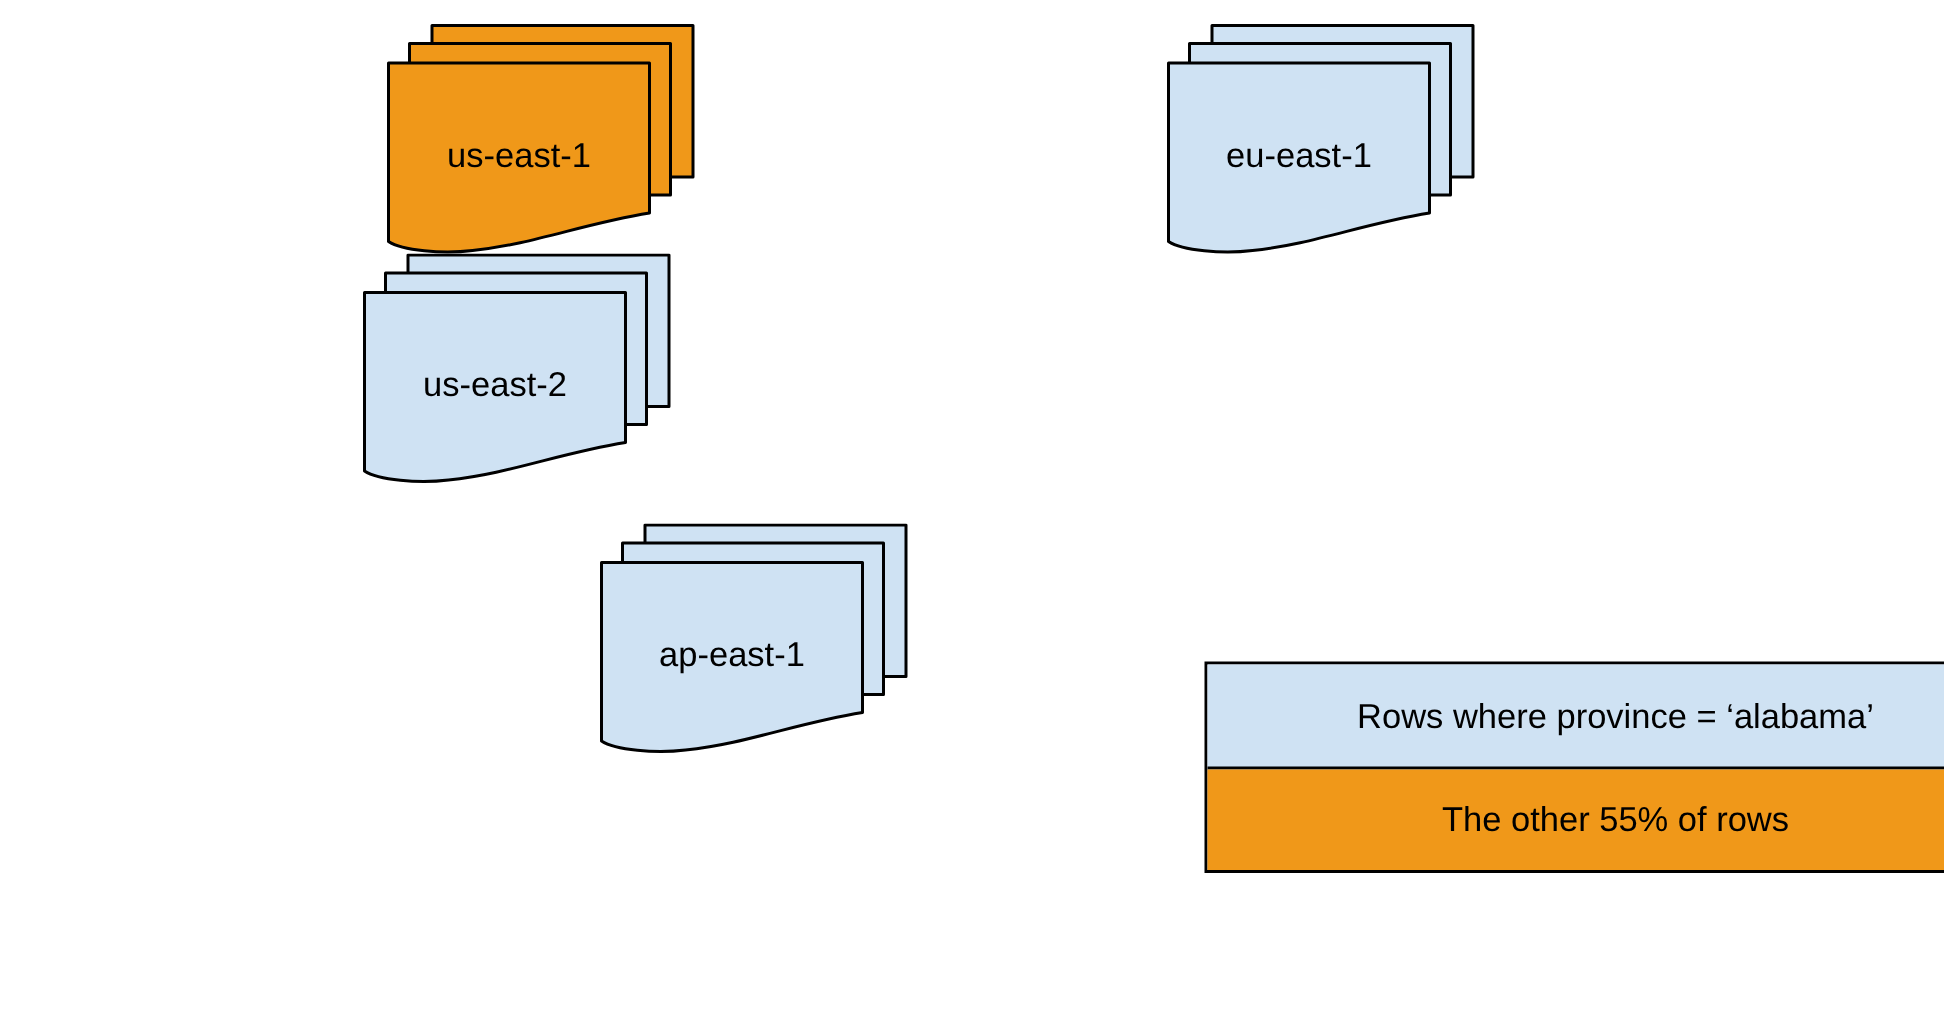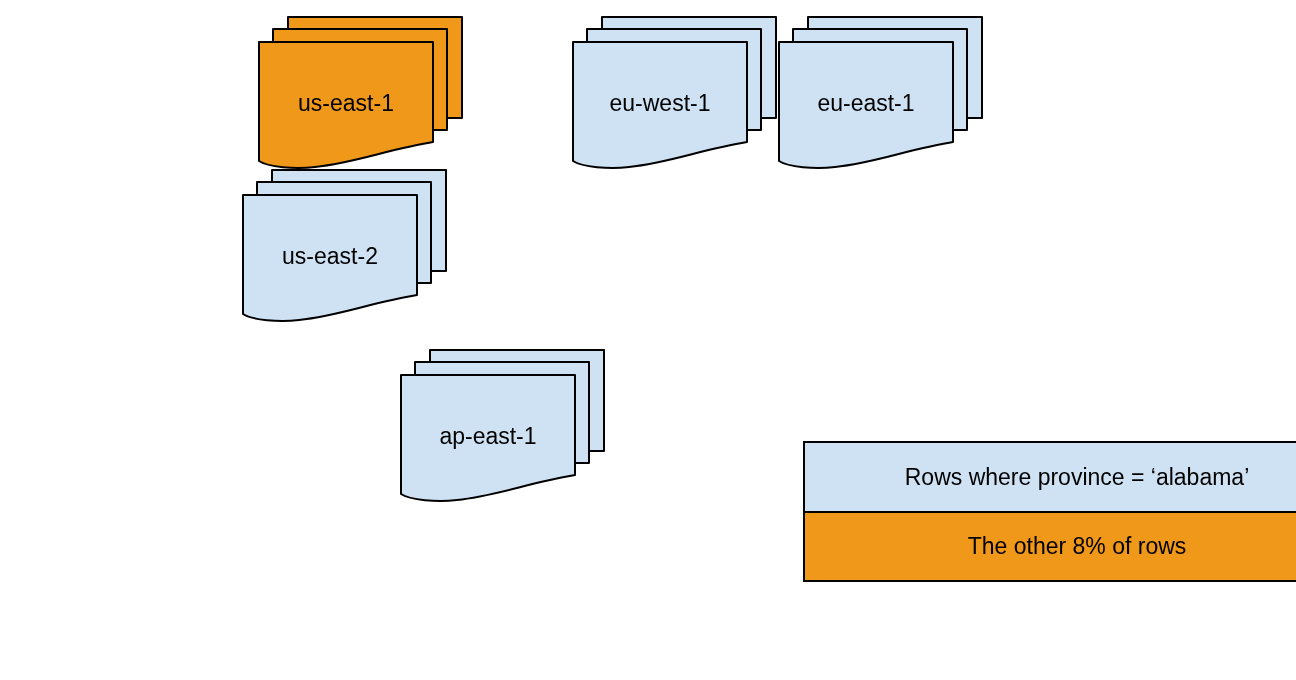--- a/index.html
+++ b/index.html
@@ -61,28 +61,20 @@
 
   <div class="stack orange" style="left:258px; top:16px; z-index:3">
     <svg width="206" height="156" viewBox="0 0 206 156">
       <rect class="sheet" x="30" y="1" width="174" height="101"></rect>
       <rect class="sheet" x="15" y="13" width="174" height="101"></rect>
       <path class="sheet" d="M1,26 L175,26 L175,126 C131,133 97,147 57,151 C37,153.5 10,151 1,145 Z"></path>
       <text class="lbl" x="88" y="95" text-anchor="middle">us-east-1</text>
     </svg>
   </div>
 
-  <div class="stack blue" style="left:572px; top:16px; z-index:3">
-    <svg width="206" height="156" viewBox="0 0 206 156">
-      <rect class="sheet" x="30" y="1" width="174" height="101"></rect>
-      <rect class="sheet" x="15" y="13" width="174" height="101"></rect>
-      <path class="sheet" d="M1,26 L175,26 L175,126 C131,133 97,147 57,151 C37,153.5 10,151 1,145 Z"></path>
-      <text class="lbl" x="88" y="95" text-anchor="middle">eu-west-1</text>
-    </svg>
-  </div>
 
   <div class="stack blue" style="left:778px; top:16px; z-index:3">
     <svg width="206" height="156" viewBox="0 0 206 156">
       <rect class="sheet" x="30" y="1" width="174" height="101"></rect>
       <rect class="sheet" x="15" y="13" width="174" height="101"></rect>
       <path class="sheet" d="M1,26 L175,26 L175,126 C131,133 97,147 57,151 C37,153.5 10,151 1,145 Z"></path>
       <text class="lbl" x="88" y="95" text-anchor="middle">eu-east-1</text>
     </svg>
   </div>
 
@@ -106,17 +98,17 @@
       <text class="lbl" x="88" y="95" text-anchor="middle">ap-east-1</text>
     </svg>
   </div>
 
 
   <div class="legend">
     <div class="legend-row blue">
       <span>Rows where province = ‘alabama’</span>
     </div>
     <div class="legend-row orange">
-      <span>The other 8% of rows</span>
+      <span>The other 55% of rows</span>
     </div>
   </div>
 
 </div>
 
 </body></html>

